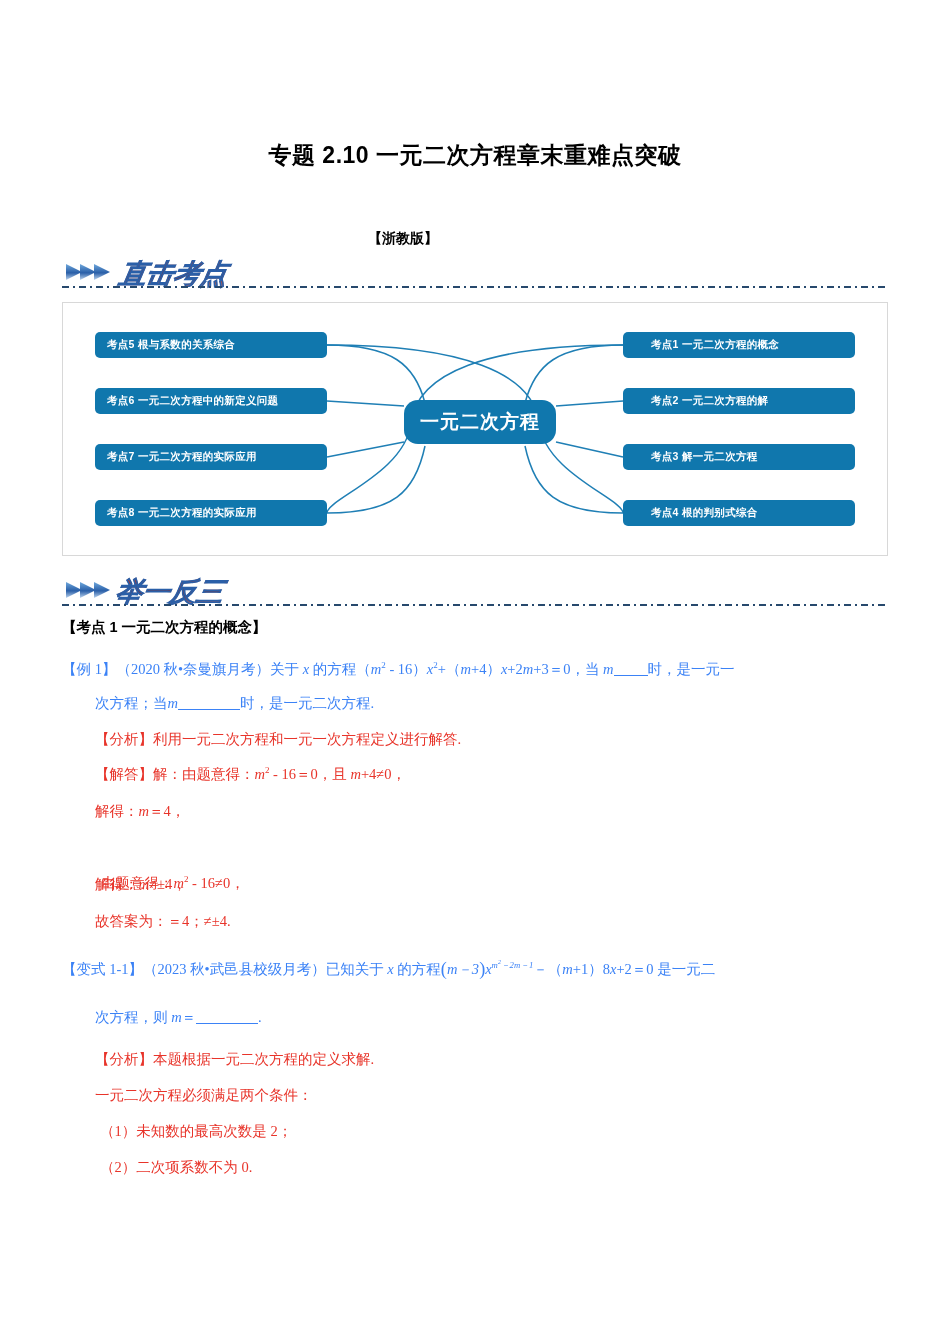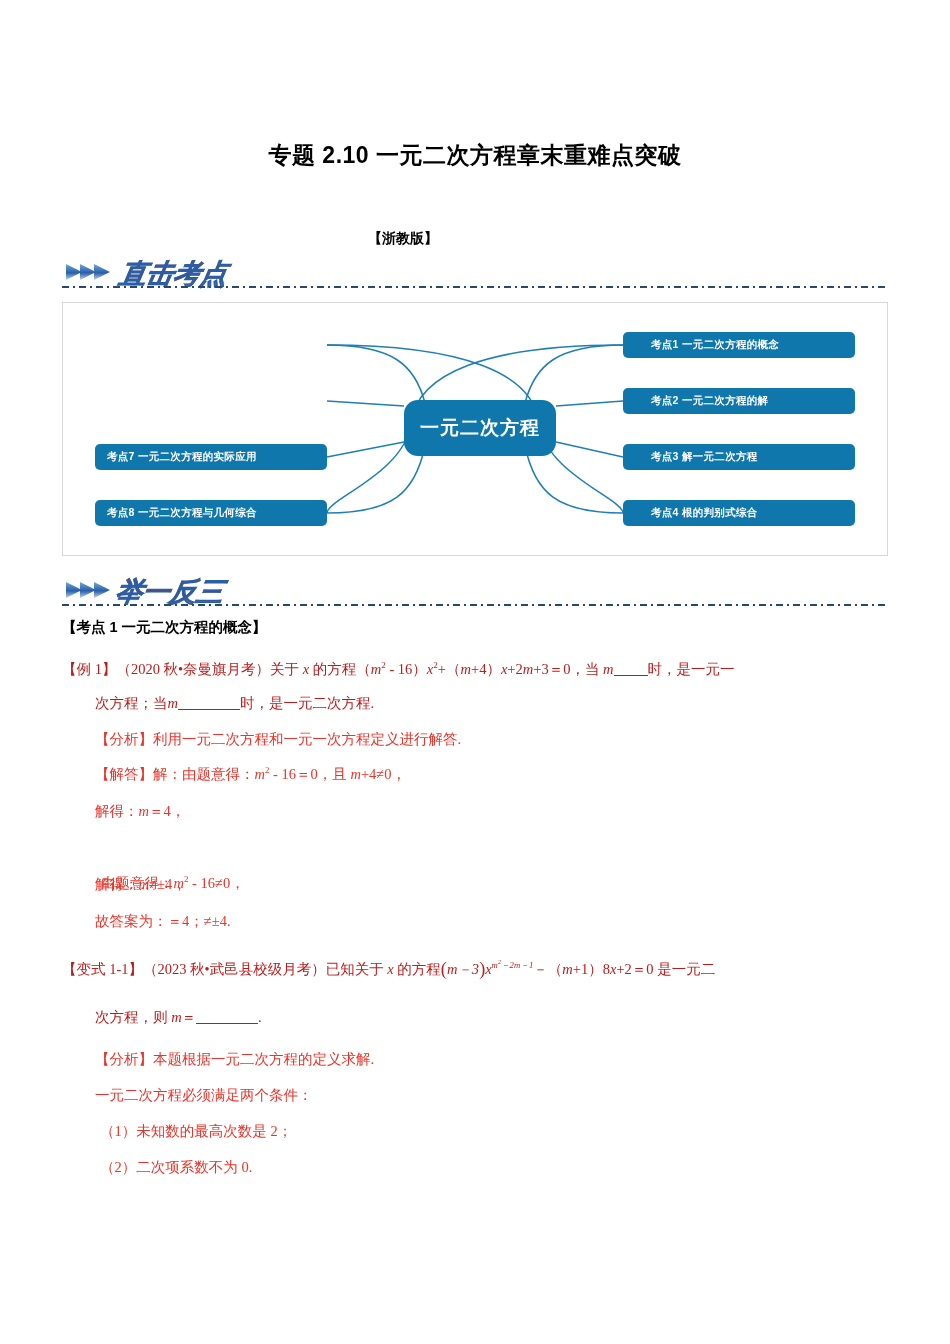--- a/index.html
+++ b/index.html
@@ -97,21 +97,21 @@
     white-space: nowrap;
     letter-spacing: .3px;
   }
   .mm-node.left  { width: 232px; left: 32px; }
   .mm-node.right { width: 232px; left: 560px; padding-left: 28px; }
   .mm-center {
     position: absolute;
     left: 341px;
     top: 97px;
     width: 152px;
-    height: 56px;
+    height: 44px;
     background: #1077ad;
     border-radius: 14px;
     color: #fff;
     font-family: "Liberation Sans", sans-serif;
     font-weight: bold;
     font-size: 19px;
     display: flex;
     align-items: center;
     justify-content: center;
     letter-spacing: 1px;
@@ -126,21 +126,21 @@
     font-size: 14.5px;
     color: #000000;
     white-space: nowrap;
   }
   .tline {
     position: absolute;
     font-size: 14.5px;
     line-height: 19px;
     white-space: nowrap;
   }
-  .tline.black { color: #b91c1c; }
+  .tline.black { color: #3b82f6; }
   .tline.red   { color: #e8342a; }
   .ital { font-style: italic; font-family: "Liberation Serif", serif; }
   sup { font-size: 0.62em; vertical-align: super; line-height: 0; }
   .blank { display: inline-block; border-bottom: 1.3px solid currentColor; vertical-align: -2px; }
   .frac-exp { font-size: 0.60em; vertical-align: super; line-height: 0; font-style: italic; }
   .bigparen { font-size: 1.25em; vertical-align: -0.08em; }
 </style>
 </head>
 <body>
 
@@ -185,22 +185,24 @@
         <path d="M560,42 C494,42 472,62 462,100"></path>
         <path d="M560,98 L493,103"></path>
         <path d="M560,154 L493,139"></path>
         <path d="M560,210 C494,210 472,190 462,143"></path>
 
         <path d="M264,42 C400,42 470,70 476,120 C482,170 560,196 560,210"></path>
         <path d="M560,42 C424,42 354,70 348,120 C342,170 264,196 264,210"></path>
       </g>
     </svg>
 
+    <div class="mm-node left" style="top:29px;">考点5  根与系数的关系综合</div>
+    <div class="mm-node left" style="top:85px;">考点6  一元二次方程中的新定义问题</div>
     <div class="mm-node left" style="top:141px;">考点7  一元二次方程的实际应用</div>
-    <div class="mm-node left" style="top:197px;">考点8  一元二次方程与几何综合</div>
+    <div class="mm-node left" style="top:197px;">考点8  一元二次方程的实际应用</div>
 
     <div class="mm-node right" style="top:29px;">考点1  一元二次方程的概念</div>
     <div class="mm-node right" style="top:85px;">考点2  一元二次方程的解</div>
     <div class="mm-node right" style="top:141px;">考点3  解一元二次方程</div>
     <div class="mm-node right" style="top:197px;">考点4  根的判别式综合</div>
 
     <div class="mm-center">一元二次方程</div>
   </div>
 
   <div class="banner" style="left:62px; top:568px; width:826px;">

